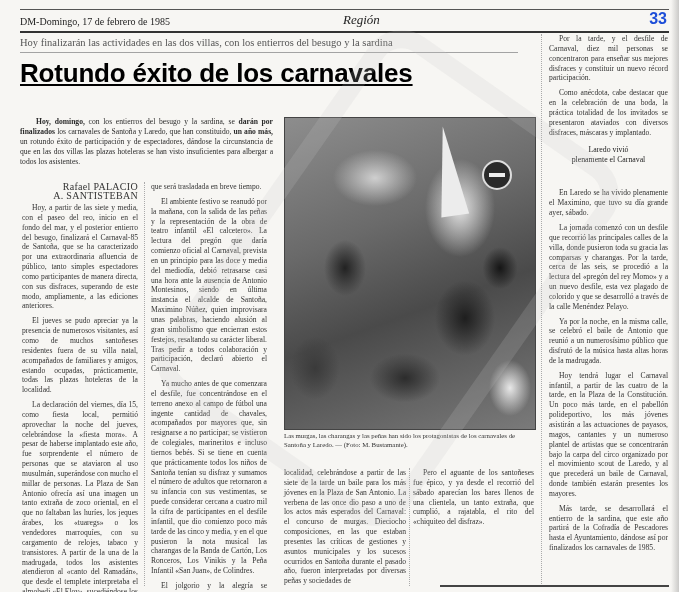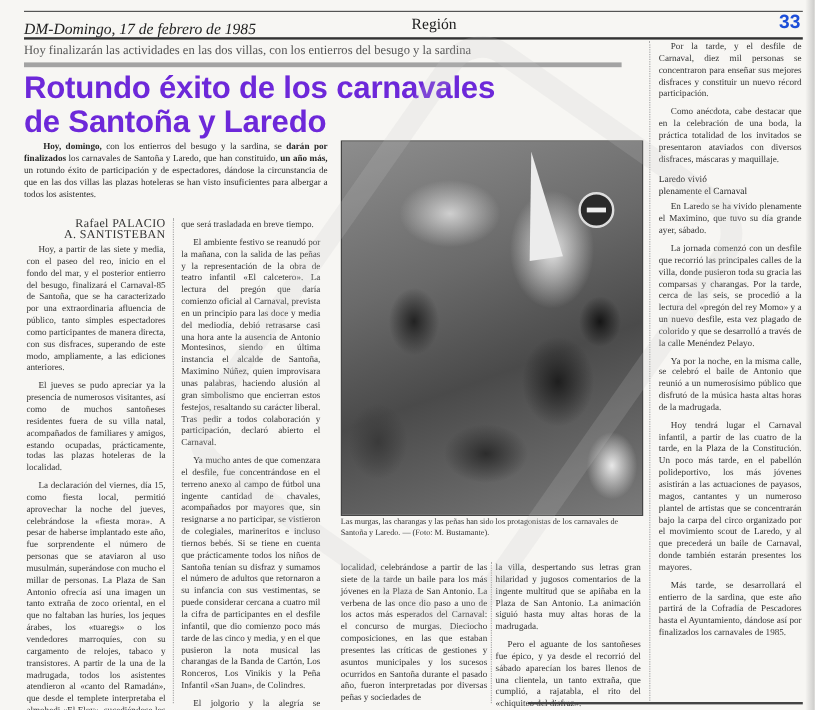--- a/index.html
+++ b/index.html
@@ -13,55 +13,56 @@
     .page { position: absolute; left: 0; top: 0; width: 679px; height: 592px; }
     .edge-shadow {
       position: absolute; right: 0; top: 0; width: 8px; height: 592px;
       background: linear-gradient(to right, rgba(0,0,0,0), rgba(120,120,120,0.35));
     }
     .header {
       position: absolute; left: 20px; right: 10px; top: 9px; height: 22px;
     }
     .header .rule-top { position: absolute; left: 0; right: 0; top: 0; border-top: 1px solid #555; }
     .header .rule-bot { position: absolute; left: 0; right: 0; top: 22px; border-top: 2px solid #333; }
-    .h-date { position: absolute; left: 0; top: 7px; font-size: 13px; color: #222; font-style: italic; }
-    .h-section { position: absolute; left: 323px; top: 3px; font-size: 13px; color: #222; }
+    .h-date { position: absolute; left: 0; top: 7px; font-size: 10px; color: #222; }
+    .h-section { position: absolute; left: 323px; top: 3px; font-size: 13px; font-style: italic; color: #222; }
     .h-pageno {
       position: absolute; right: 2px; top: 1px; font-size: 16px; font-weight: bold;
       font-family: "Liberation Sans", "DejaVu Sans", sans-serif; color: #1d4ed8;
     }
     .kicker {
       position: absolute; left: 20px; top: 37px; width: 498px;
       font-size: 10.5px; color: #555; white-space: nowrap; overflow: hidden;
-      padding-bottom: 4px; border-bottom: 4px solid #a3a3a3;
+      padding-bottom: 4px; border-bottom: 1px solid #a3a3a3;
     }
     .headline {
       position: absolute; left: 20px; top: 59px; width: 510px;
       font-family: "Liberation Sans", "DejaVu Sans", sans-serif;
-      font-weight: bold; font-size: 26px; line-height: 28px; color: #6d28d9;
+      font-weight: bold; font-size: 26px; line-height: 28px; color: #000000;
       letter-spacing: -0.2px;
+      text-decoration: underline;
     }
     .lead {
       position: absolute; left: 20px; top: 117px; width: 253px;
       font-size: 7.6px; line-height: 10px; text-align: justify; text-indent: 16px;
       color: #2a2a2a;
     }
     .lead b { font-weight: bold; }
     .col {
       position: absolute; font-size: 7.6px; line-height: 9.85px; text-align: justify; color: #333;
     }
     .col p { margin: 0 0 5px 0; text-indent: 10px; }
     .col1 { left: 22px; top: 182px; width: 116px; }
     .col2 { left: 151px; top: 182px; width: 116px; }
     .col3 { left: 284px; top: 468px; width: 122px; }
     .col4 { left: 413px; top: 468px; width: 121px; }
     .col5 { left: 549px; top: 34px; width: 119px; }
     .byline { text-align: right; font-size: 10px; line-height: 9px; letter-spacing: 0.3px; margin-bottom: 3px; color: #333; }
     .byline div { text-indent: 0; }
-    .subhead { font-size: 7.8px; line-height: 10px; margin: 8px 0 2px 0; color: #222; }
+    .subhead { text-align: center; font-size: 7.8px; line-height: 10px; margin: 8px 0 23px 0; color: #222; }
     .subhead div { text-indent: 0; }
     .col-sep {
       position: absolute; width: 0; border-left: 1px dotted #aaa;
     }
     .photo {
       position: absolute; left: 284px; top: 117px; width: 250px; height: 311px;
       background:
         radial-gradient(ellipse 30px 40px at 60px 150px, #222 0%, rgba(0,0,0,0) 70%),
         radial-gradient(ellipse 40px 50px at 180px 200px, #1e1e1e 0%, rgba(0,0,0,0) 75%),
         radial-gradient(ellipse 50px 35px at 120px 260px, #2c2c2c 0%, rgba(0,0,0,0) 70%),
@@ -105,21 +106,20 @@
     <span class="h-date">DM-Domingo, 17 de febrero de 1985</span>
     <span class="h-section">Región</span>
     <span class="h-pageno">33</span>
     <div class="rule-bot"></div>
   </div>
 
   <div class="kicker">Hoy finalizarán las actividades en las dos villas, con los entierros del besugo y la sardina</div>
 
   <div class="headline">
     <div>Rotundo éxito de los carnavales</div>
-    <div>de Santoña y Laredo</div>
   </div>
 
   <div class="lead"><b>Hoy, domingo,</b><span> con los entierros del besugo y la sardina, se </span><b>darán por finalizados</b><span> los carnavales de Santoña y Laredo, que han constituido, </span><b>un año más,</b><span> un rotundo éxito de participación y de espectadores, dándose la circunstancia de que en las dos villas las plazas hoteleras se han visto insuficientes para albergar a todos los asistentes.</span></div>
 
   <div class="col col1">
     <div class="byline">
       <div>Rafael PALACIO</div>
       <div>A. SANTISTEBAN</div>
     </div>
     <p>Hoy, a partir de las siete y media, con el paseo del reo, inicio en el fondo del mar, y el posterior entierro del besugo, finalizará el Carnaval-85 de Santoña, que se ha caracterizado por una extraordinaria afluencia de público, tanto simples espectadores como participantes de manera directa, con sus disfraces, superando de este modo, ampliamente, a las ediciones anteriores.</p>
@@ -142,29 +142,28 @@
   </div>
   <div class="caption">Las murgas, las charangas y las peñas han sido los protagonistas de los carnavales de Santoña y Laredo. — (Foto: M. Bustamante).</div>
 
   <div class="col col3">
     <p style="text-indent:0">localidad, celebrándose a partir de las siete de la tarde un baile para los más jóvenes en la Plaza de San Antonio. La verbena de las once dio paso a uno de los actos más esperados del Carnaval: el concurso de murgas. Dieciocho composiciones, en las que estaban presentes las críticas de gestiones y asuntos municipales y los sucesos ocurridos en Santoña durante el pasado año, fueron interpretadas por diversas peñas y sociedades de</p>
   </div>
 
   <div class="col-sep" style="left:409px; top:468px; height:118px;"></div>
 
   <div class="col col4">
-    <p style="text-indent:0">la villa, despertando sus letras gran hilaridad y jugosos comentarios de la ingente multitud que se apiñaba en la Plaza de San Antonio. La animación siguió hasta muy altas horas de la madrugada.</p>
     <p>Pero el aguante de los santoñeses fue épico, y ya desde el recorrió del sábado aparecían los bares llenos de una clientela, un tanto extraña, que cumplió, a rajatabla, el rito del «chiquiteo del disfraz».</p>
   </div>
 
   <div class="col-sep" style="left:541px; top:34px; height:552px;"></div>
 
   <div class="col col5">
     <p>Por la tarde, y el desfile de Carnaval, diez mil personas se concentraron para enseñar sus mejores disfraces y constituir un nuevo récord participación.</p>
-    <p>Como anécdota, cabe destacar que en la celebración de una boda, la práctica totalidad de los invitados se presentaron ataviados con diversos disfraces, máscaras y maquillaje.</p>
+    <p>Como anécdota, cabe destacar que en la celebración de una boda, la práctica totalidad de los invitados se presentaron ataviados con diversos disfraces, máscaras y implantado.</p>
     <div class="subhead">
       <div>Laredo vivió</div>
       <div>plenamente el Carnaval</div>
     </div>
     <p>En Laredo se ha vivido plenamente el Maximino, que tuvo su día grande ayer, sábado.</p>
     <p>La jornada comenzó con un desfile que recorrió las principales calles de la villa, donde pusieron toda su gracia las comparsas y charangas. Por la tarde, cerca de las seis, se procedió a la lectura del «pregón del rey Momo» y a un nuevo desfile, esta vez plagado de colorido y que se desarrolló a través de la calle Menéndez Pelayo.</p>
     <p>Ya por la noche, en la misma calle, se celebró el baile de Antonio que reunió a un numerosísimo público que disfrutó de la música hasta altas horas de la madrugada.</p>
     <p>Hoy tendrá lugar el Carnaval infantil, a partir de las cuatro de la tarde, en la Plaza de la Constitución. Un poco más tarde, en el pabellón polideportivo, los más jóvenes asistirán a las actuaciones de payasos, magos, cantantes y un numeroso plantel de artistas que se concentrarán bajo la carpa del circo organizado por el movimiento scout de Laredo, y al que precederá un baile de Carnaval, donde también estarán presentes los mayores.</p>
     <p>Más tarde, se desarrollará el entierro de la sardina, que este año partirá de la Cofradía de Pescadores hasta el Ayuntamiento, dándose así por finalizados los carnavales de 1985.</p>
   </div>

